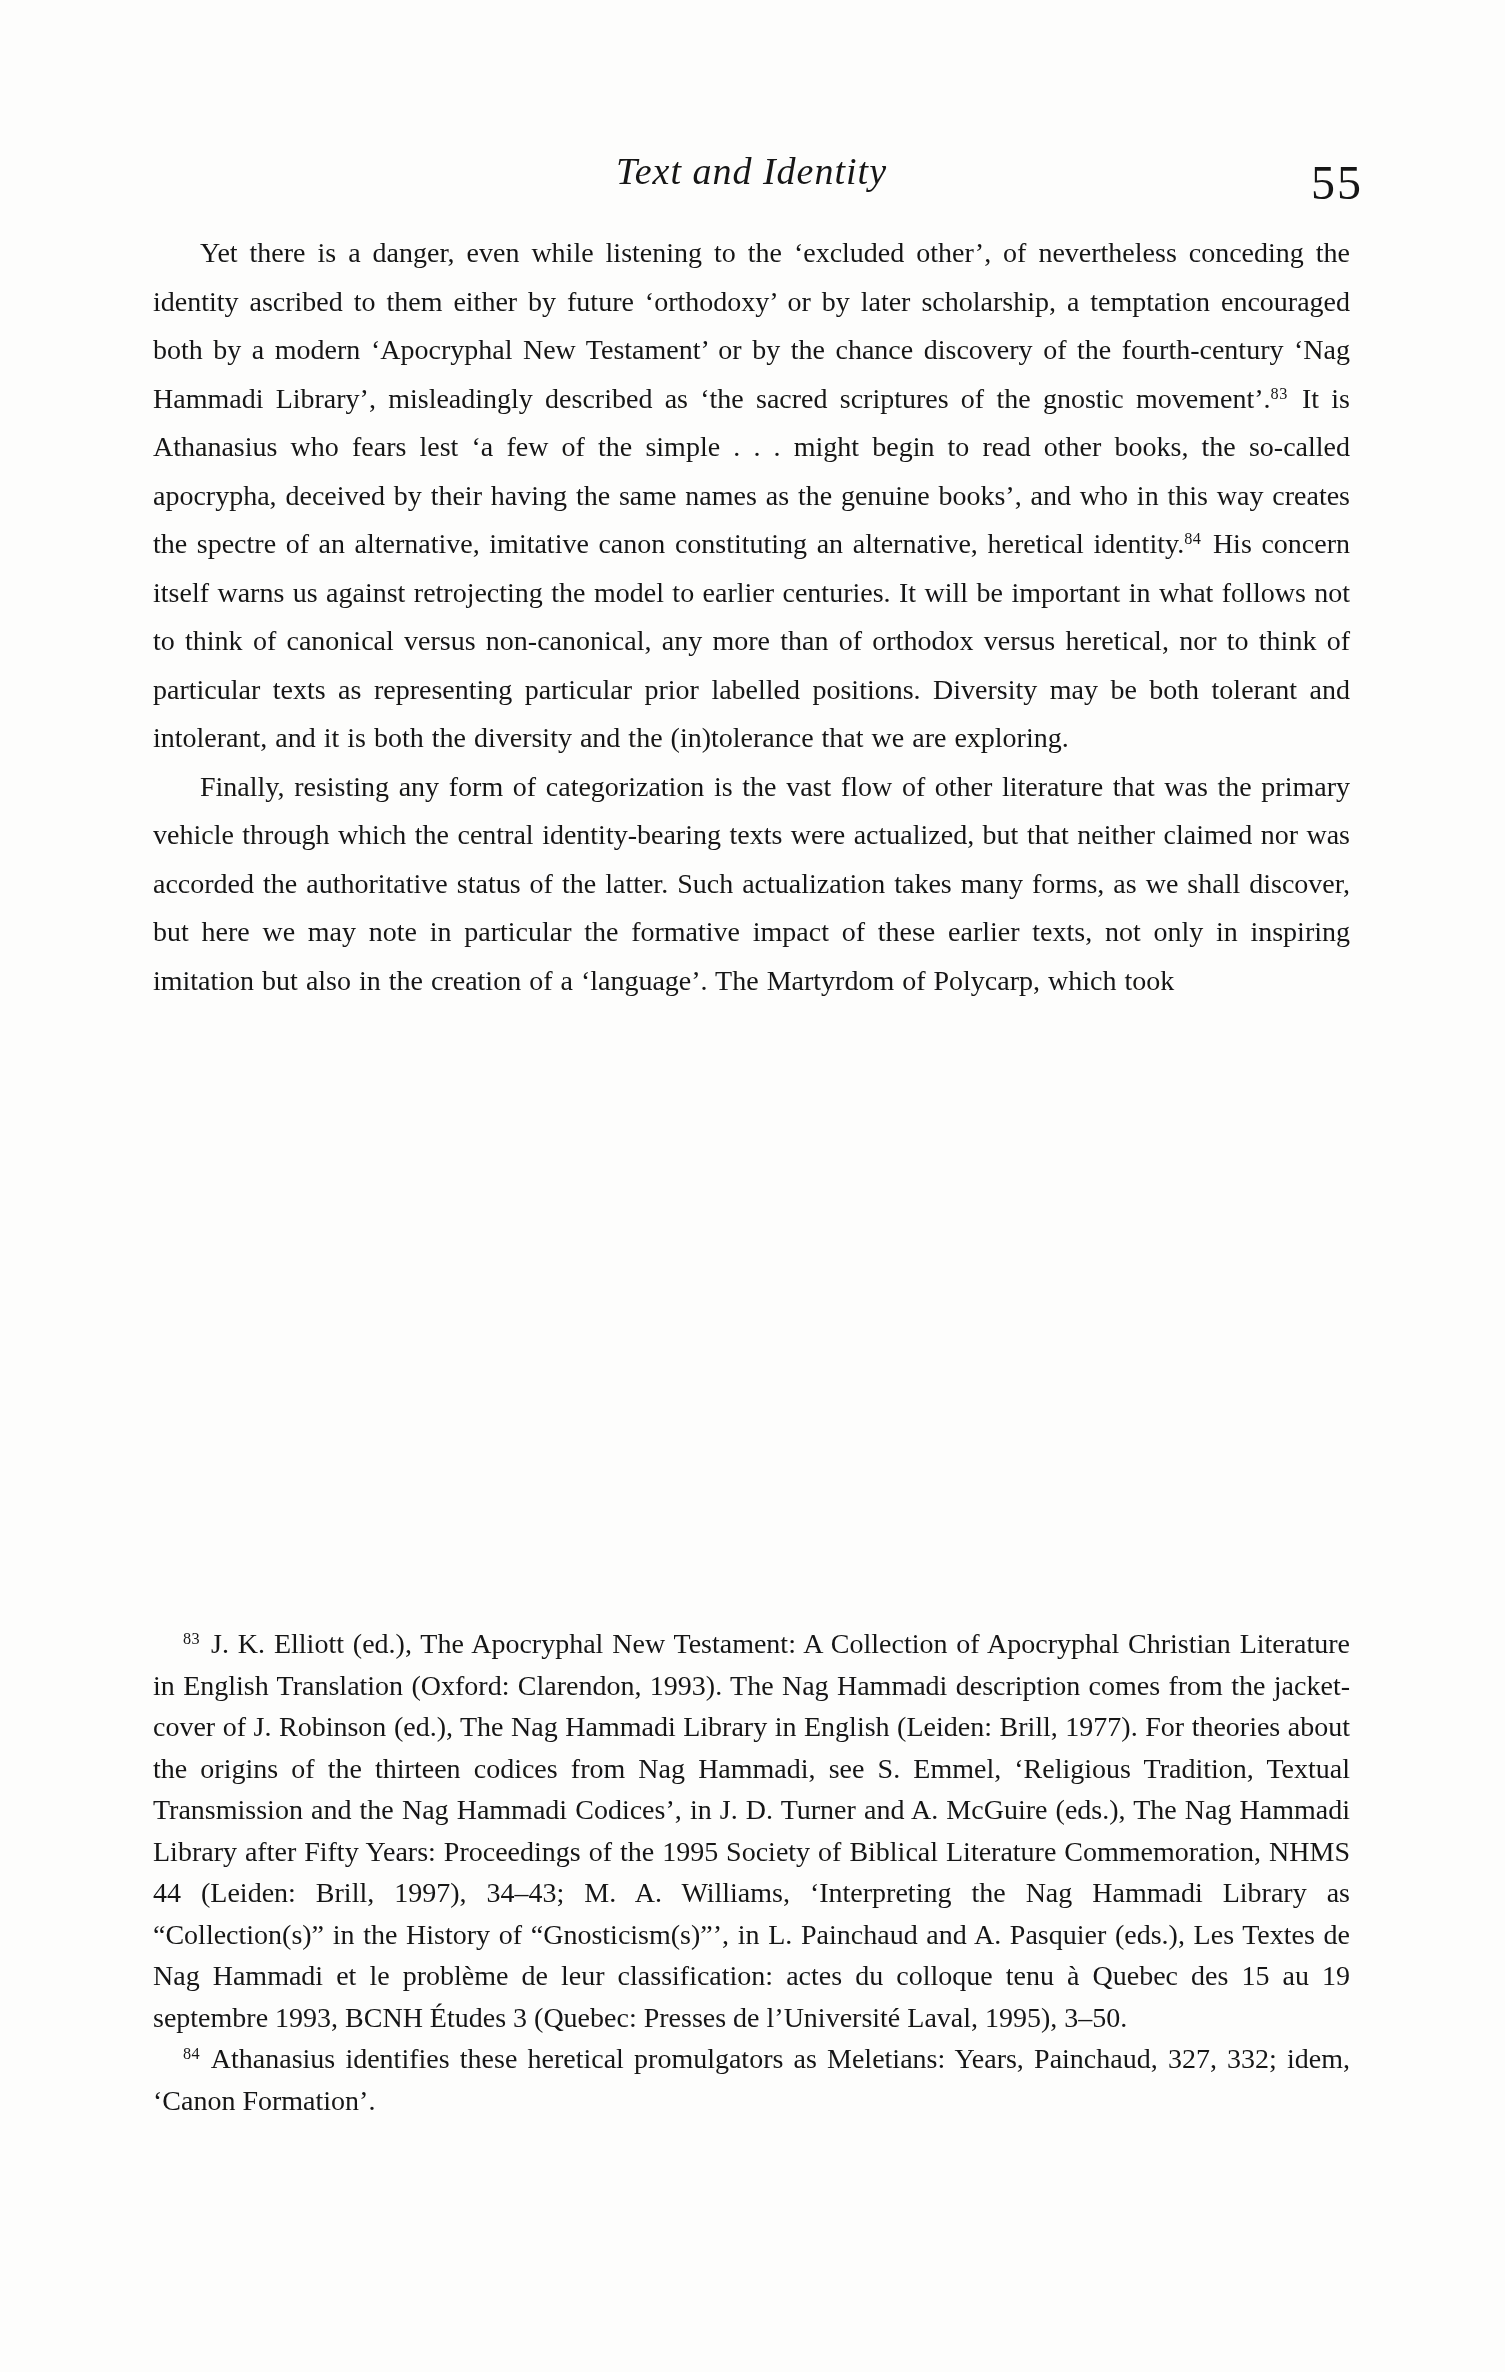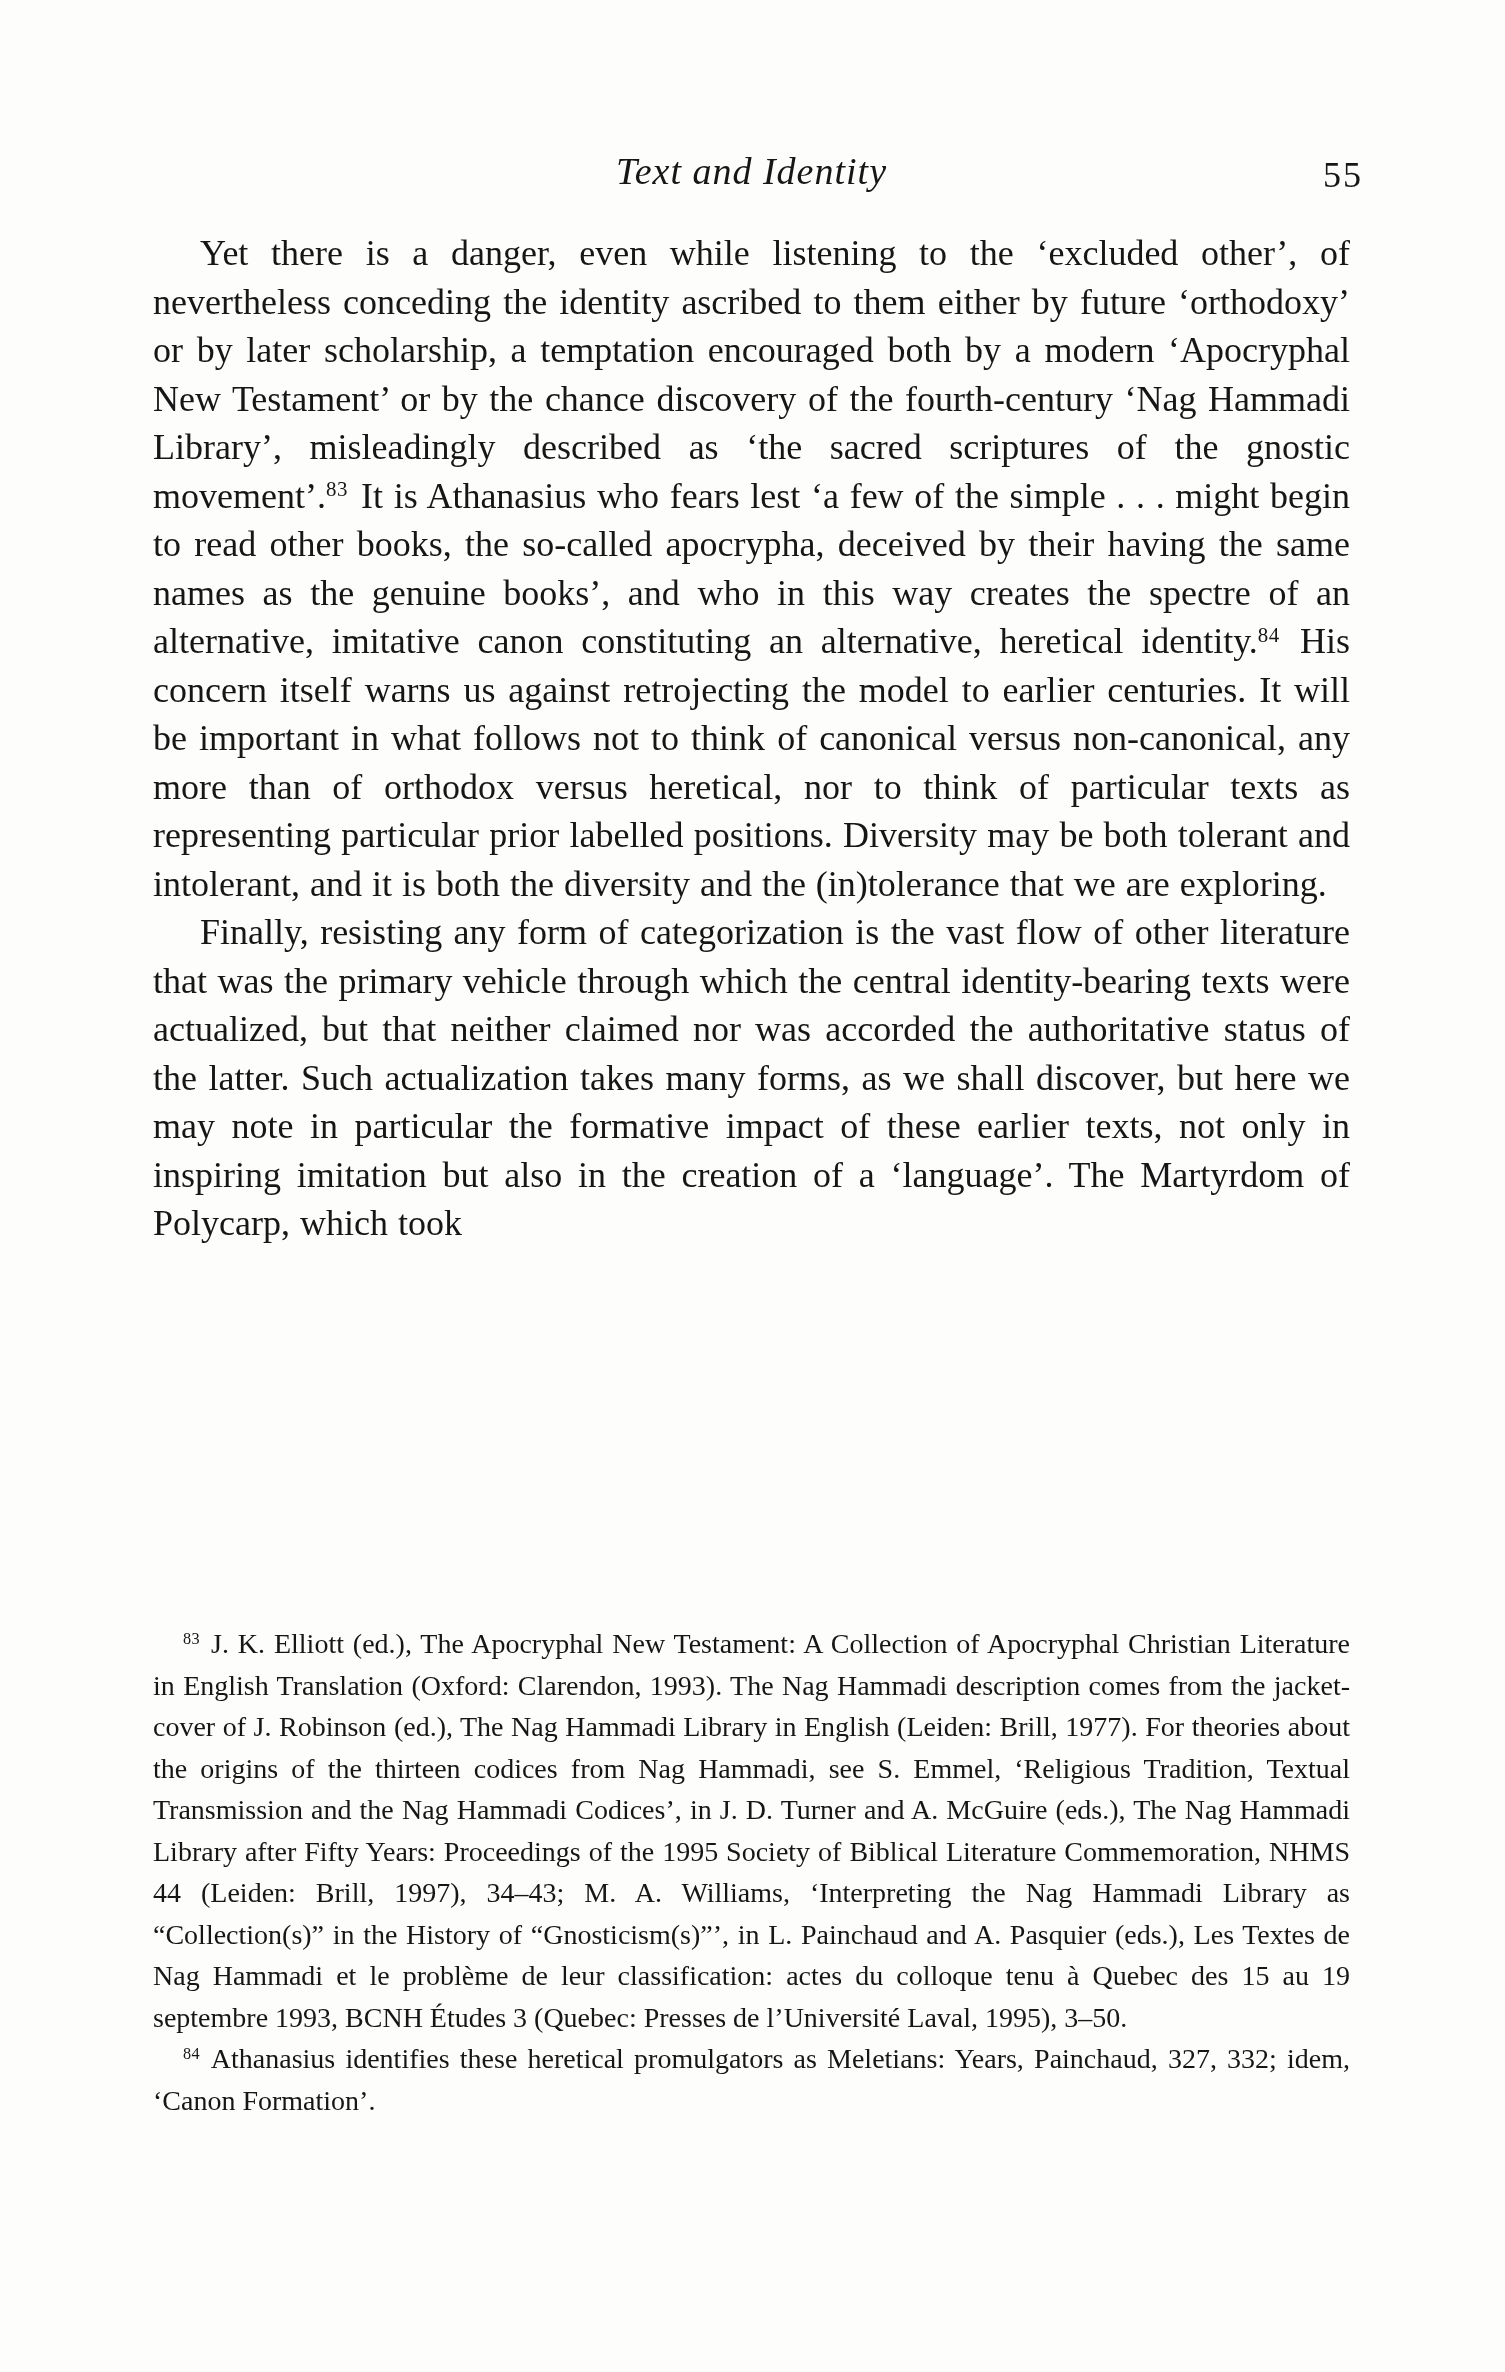--- a/index.html
+++ b/index.html
@@ -31,27 +31,27 @@
     margin-bottom: 35px;
   }
   .head-title {
     font-style: italic;
     letter-spacing: 1px;
     text-align: center;
   }
   .page-num {
     position: absolute;
     right: -13px;
-    top: 4px;
+    top: 12px;
     font-style: normal;
-    font-size: 36px;
+    font-size: 48px;
     letter-spacing: 2px;
   }
   .body-text {
-    font-size: 36px;
+    font-size: 28px;
     line-height: 48.5px;
     text-align: justify;
     word-spacing: 1px;
   }
   .body-text p {
     margin: 0;
     text-indent: 47px;
   }
   .footnotes {
     position: absolute;

